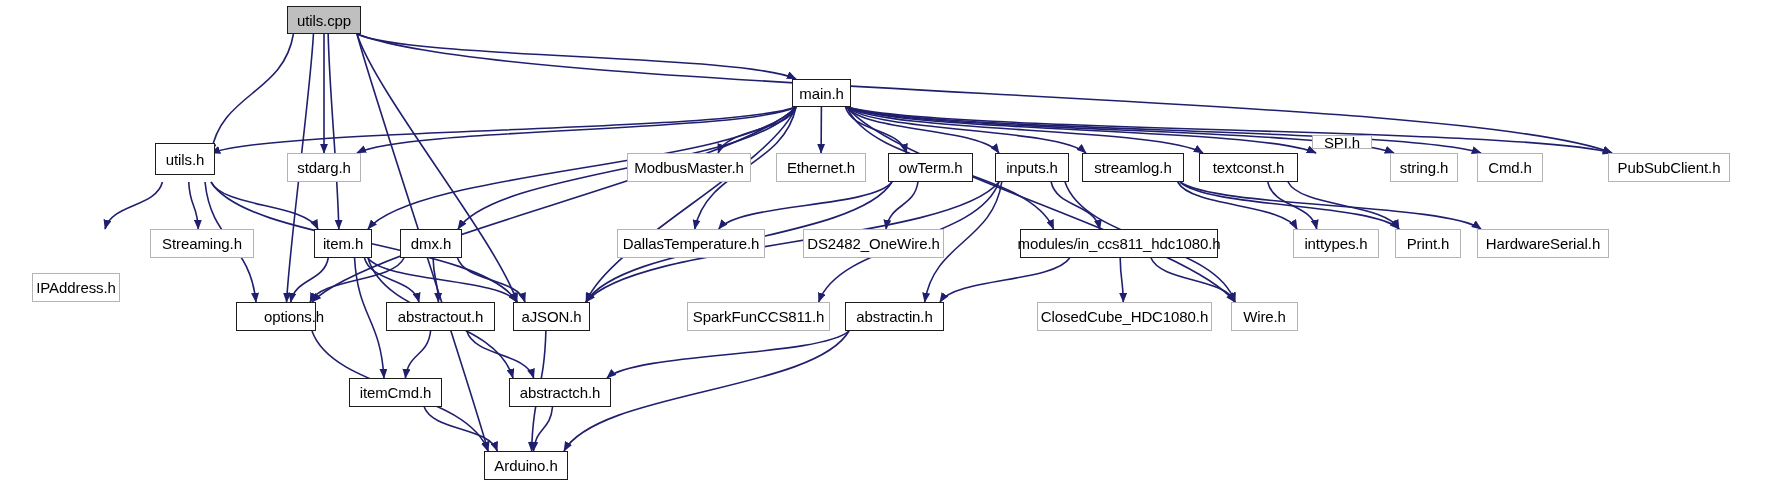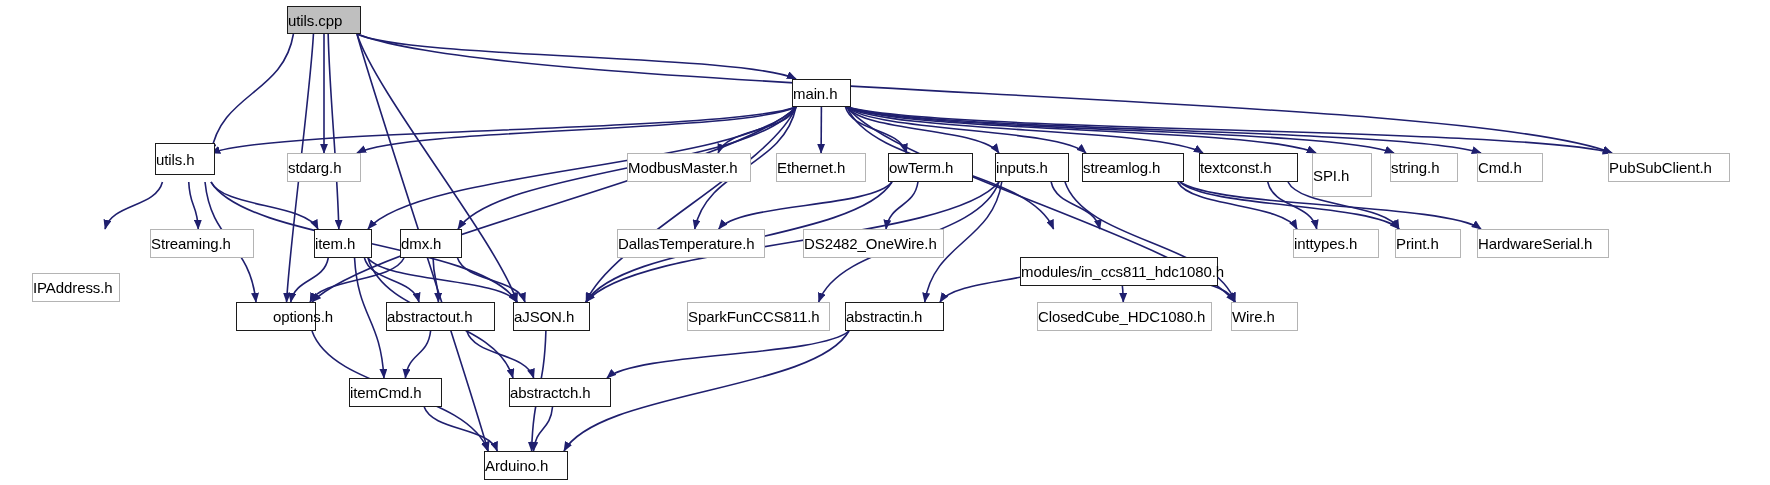--- a/index.html
+++ b/index.html
@@ -1,20 +1,20 @@
 <!DOCTYPE html>
 <html><head>
 <meta charset="utf-8">
 <style>
   html,body{margin:0;padding:0;background:#ffffff;}
   #graph{position:relative;width:1770px;height:485px;background:#ffffff;
          font-family:"Liberation Sans","DejaVu Sans",sans-serif;overflow:hidden;}
   svg.edges{position:absolute;left:0;top:0;width:1770px;height:485px;}
   .node{position:absolute;box-sizing:border-box;display:flex;align-items:center;
-        justify-content:flex-start;background:#ffffff;border:1px solid #b4b4b4;
+        justify-content:center;background:#ffffff;border:1px solid #b4b4b4;
         color:#000000;font-size:15px;line-height:1;white-space:nowrap;
         letter-spacing:-0.1px;z-index:5;}
   .node.doc{border:1px solid #1c1c1c;}
   .node.root{background:#bfbfbf;border:1px solid #1c1c1c;}
 </style>
 </head>
 <body>
 
 <div id="graph">
 
@@ -116,21 +116,21 @@
       </div>
       <div class="node doc" style="left: 995px; top: 153px; width: 74px; height: 29px;">
         <span>inputs.h</span>
       </div>
       <div class="node doc" style="left: 1082px; top: 153px; width: 102px; height: 29px;">
         <span>streamlog.h</span>
       </div>
       <div class="node doc" style="left: 1199px; top: 153px; width: 99px; height: 29px;">
         <span>textconst.h</span>
       </div>
-      <div class="node" style="left: 1312px; top: 153px; width: 60px; height: 44px;">
+      <div class="node" style="left: 1312px; top: 135px; width: 60px; height: 14px;">
         <span>SPI.h</span>
       </div>
       <div class="node" style="left: 1390px; top: 153px; width: 68px; height: 29px;">
         <span>string.h</span>
       </div>
       <div class="node" style="left: 1477px; top: 153px; width: 66px; height: 29px;">
         <span>Cmd.h</span>
       </div>
       <div class="node" style="left: 1608px; top: 153px; width: 122px; height: 29px;">
         <span>PubSubClient.h</span>
@@ -146,21 +146,21 @@
       </div>
       <div class="node doc" style="left: 400px; top: 229px; width: 62px; height: 29px;">
         <span>dmx.h</span>
       </div>
       <div class="node" style="left: 585px; top: 229px; width: 148px; height: 29px; margin-left: 32px;">
         <span>DallasTemperature.h</span>
       </div>
       <div class="node" style="left: 803px; top: 229px; width: 141px; height: 29px;">
         <span>DS2482_OneWire.h</span>
       </div>
-      <div class="node doc" style="left: 1020px; top: 229px; width: 198px; height: 29px; margin-top: 28px;">
+      <div class="node doc" style="left: 1020px; top: 229px; width: 198px; height: 29px;">
         <span>modules/in_ccs811_hdc1080.h</span>
       </div>
       <div class="node" style="left: 1293px; top: 229px; width: 86px; height: 29px;">
         <span>inttypes.h</span>
       </div>
       <div class="node" style="left: 1395px; top: 229px; width: 66px; height: 29px;">
         <span>Print.h</span>
       </div>
       <div class="node" style="left: 1477px; top: 229px; width: 132px; height: 29px;">
         <span>HardwareSerial.h</span>

